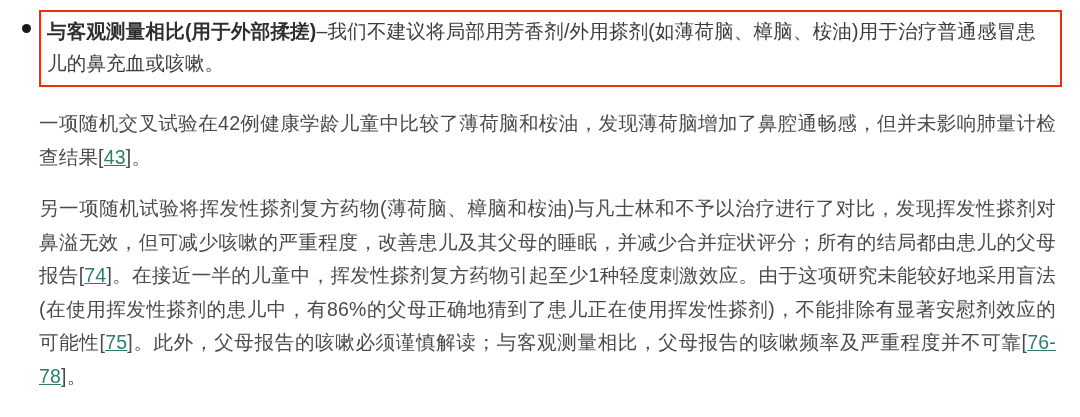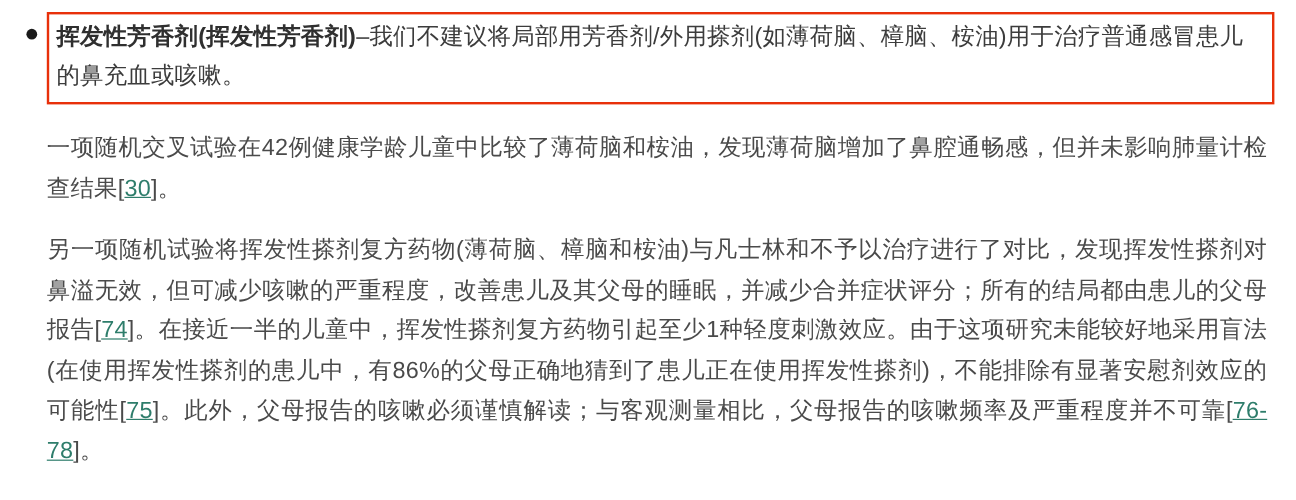--- a/index.html
+++ b/index.html
@@ -81,21 +81,21 @@
 </style>
 </head>
 <body>
 
 <div id="page">
   <div class="content">
 
     <div class="bullet-row">
       <div class="bullet-dot"></div>
       <div class="highlight-box">
-        <p><span class="hl-title">挥发性芳香剂(挥发性芳香剂)</span><span>–</span><span>我们不建议将局部用芳香剂/外用搽剂(如薄荷脑、樟脑、桉油)用于治疗普通感冒患儿的鼻充血或咳嗽。</span></p>
+        <p><span class="hl-title">与客观测量相比(用于外部揉搓)</span><span>–</span><span>我们不建议将局部用芳香剂/外用搽剂(如薄荷脑、樟脑、桉油)用于治疗普通感冒患儿的鼻充血或咳嗽。</span></p>
       </div>
     </div>
 
-    <p class="para tight"><span>一项随机交叉试验在42例健康学龄儿童中比较了薄荷脑和桉油，发现薄荷脑增加了鼻腔通畅感，但并未影响肺量计检查结果[</span><span class="ref">30</span><span>]。</span></p>
+    <p class="para tight"><span>一项随机交叉试验在42例健康学龄儿童中比较了薄荷脑和桉油，发现薄荷脑增加了鼻腔通畅感，但并未影响肺量计检查结果[</span><span class="ref">43</span><span>]。</span></p>
     <p class="para big"><span>另一项随机试验将挥发性搽剂复方药物(薄荷脑、樟脑和桉油)与凡士林和不予以治疗进行了对比，发现挥发性搽剂对鼻溢无效，但可减少咳嗽的严重程度，改善患儿及其父母的睡眠，并减少合并症状评分；所有的结局都由患儿的父母报告[</span><span class="ref">74</span><span>]。在接近一半的儿童中，挥发性搽剂复方药物引起至少1种轻度刺激效应。由于这项研究未能较好地采用盲法(在使用挥发性搽剂的患儿中，有86%的父母正确地猜到了患儿正在使用挥发性搽剂)，不能排除有显著安慰剂效应的可能性[</span><span class="ref">75</span><span>]。此外，父母报告的咳嗽必须谨慎解读；与客观测量相比，父母报告的咳嗽频率及严重程度并不可靠[</span><span class="ref">76-78</span><span>]。</span></p>
 
   </div>
 </div>
 
 </body></html>

